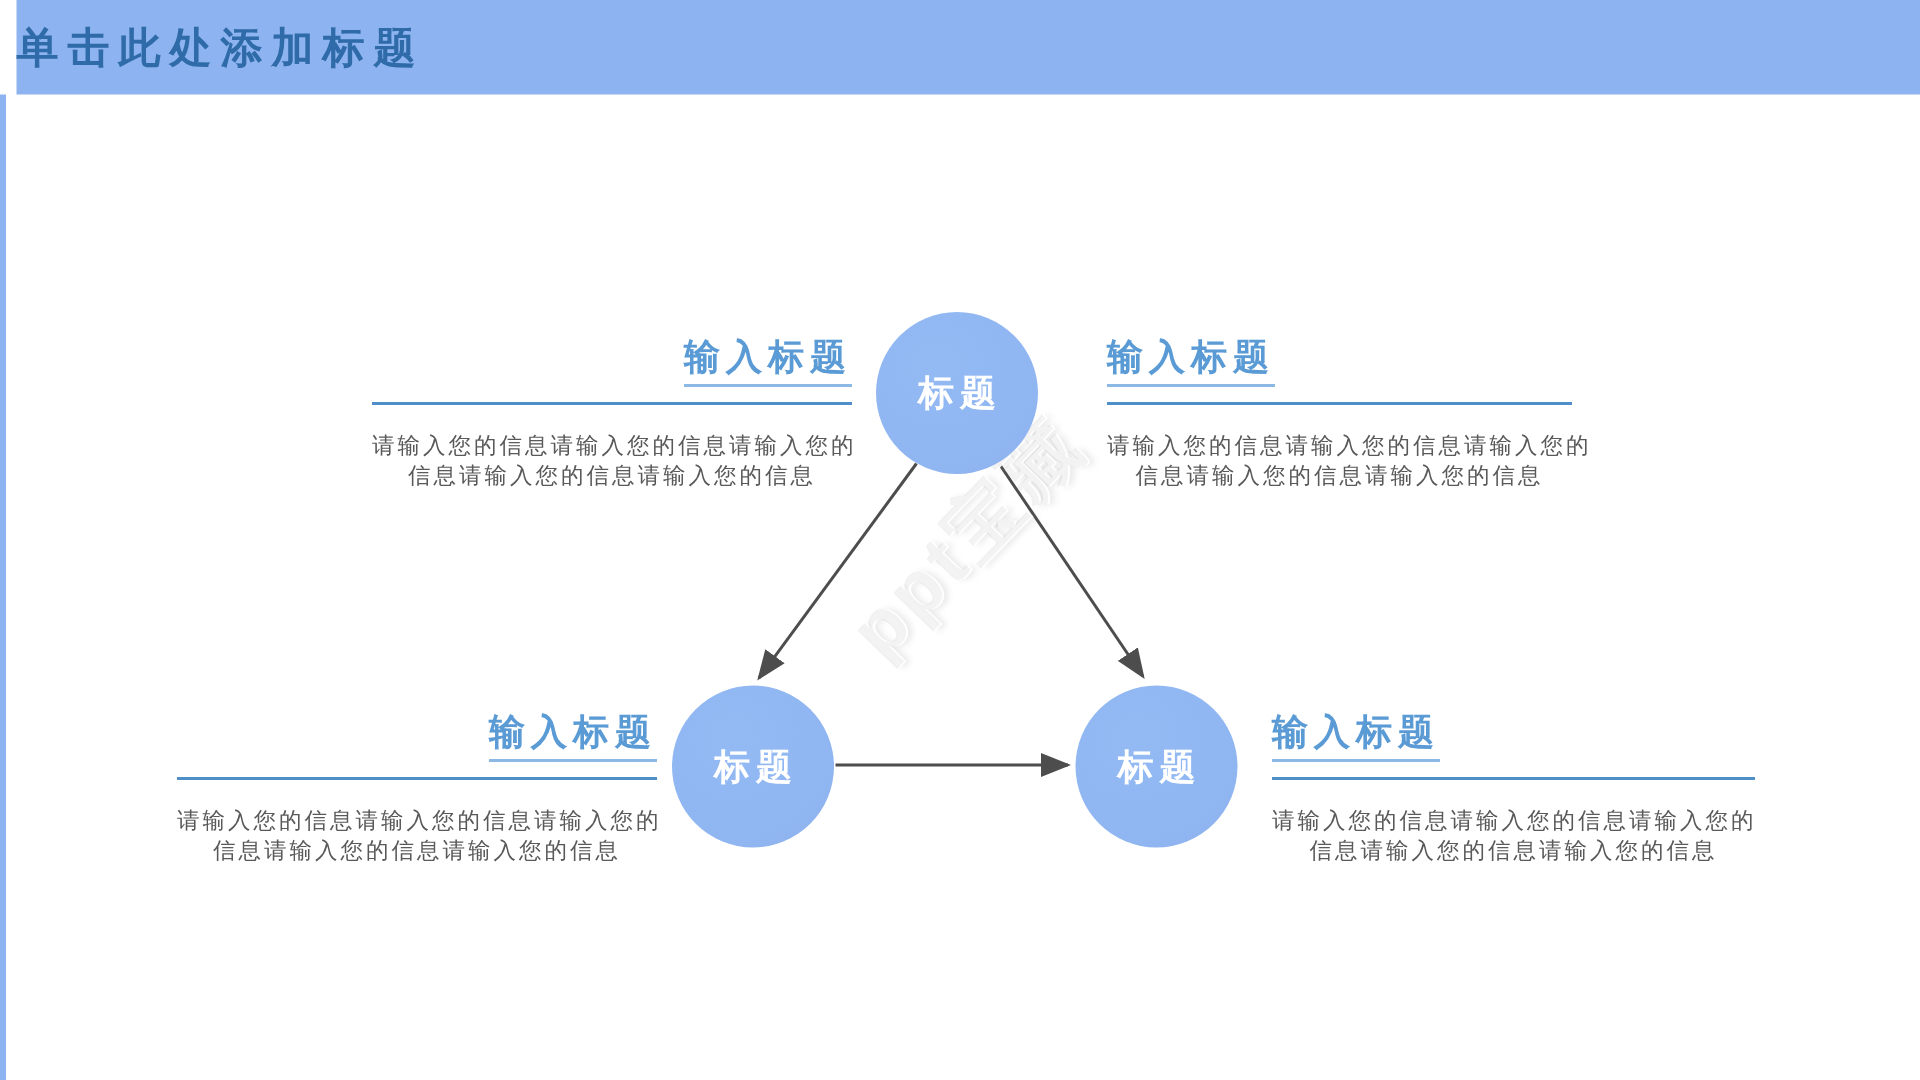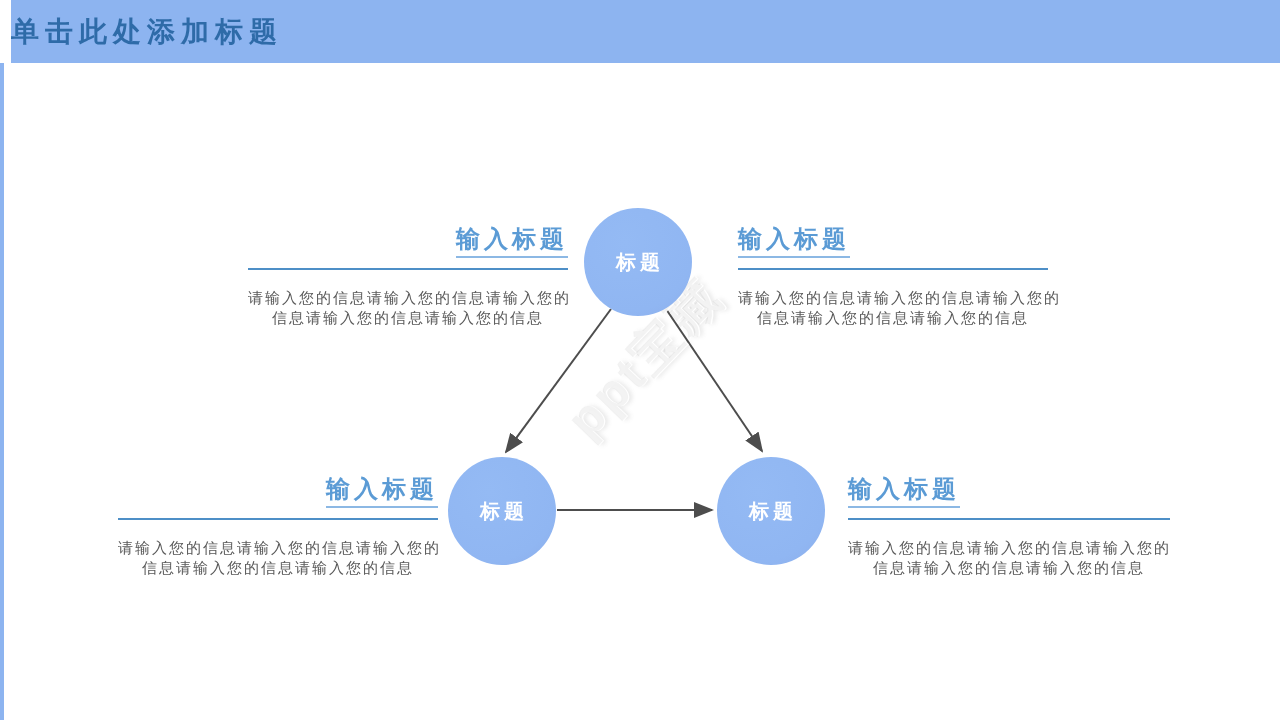--- a/index.html
+++ b/index.html
@@ -20,21 +20,21 @@
   #left-strip {
     position:absolute; left:0; top:63px; width:4px; height:657px;
     background:var(--header-bg);
   }
   
   #connectors { position:absolute; left:0; top:0; width:1280px; height:720px; pointer-events:none; }
   
   .node {
     position:absolute; width:108px; height:108px; border-radius:50%;
     background:radial-gradient(circle at 38% 32%, #94baf4 0%, var(--circle-fill) 70%, #8badea 100%);
-    color:var(--circle-text); font-size:20px; font-weight:bold; letter-spacing:4px;
+    color:var(--circle-text); font-size:24px; font-weight:bold; letter-spacing:4px;
     display:flex; align-items:center; justify-content:center;
   }
   .node span { margin-right:-4px; }
   #node-top { left:584px; top:208px; }
   #node-bl  { left:448px; top:457px; }
   #node-br  { left:717px; top:457px; }
   
   .section { position:absolute; }
   .section .sec-title {
     display:inline-block; font-size:24px; font-weight:bold; letter-spacing:4px;

